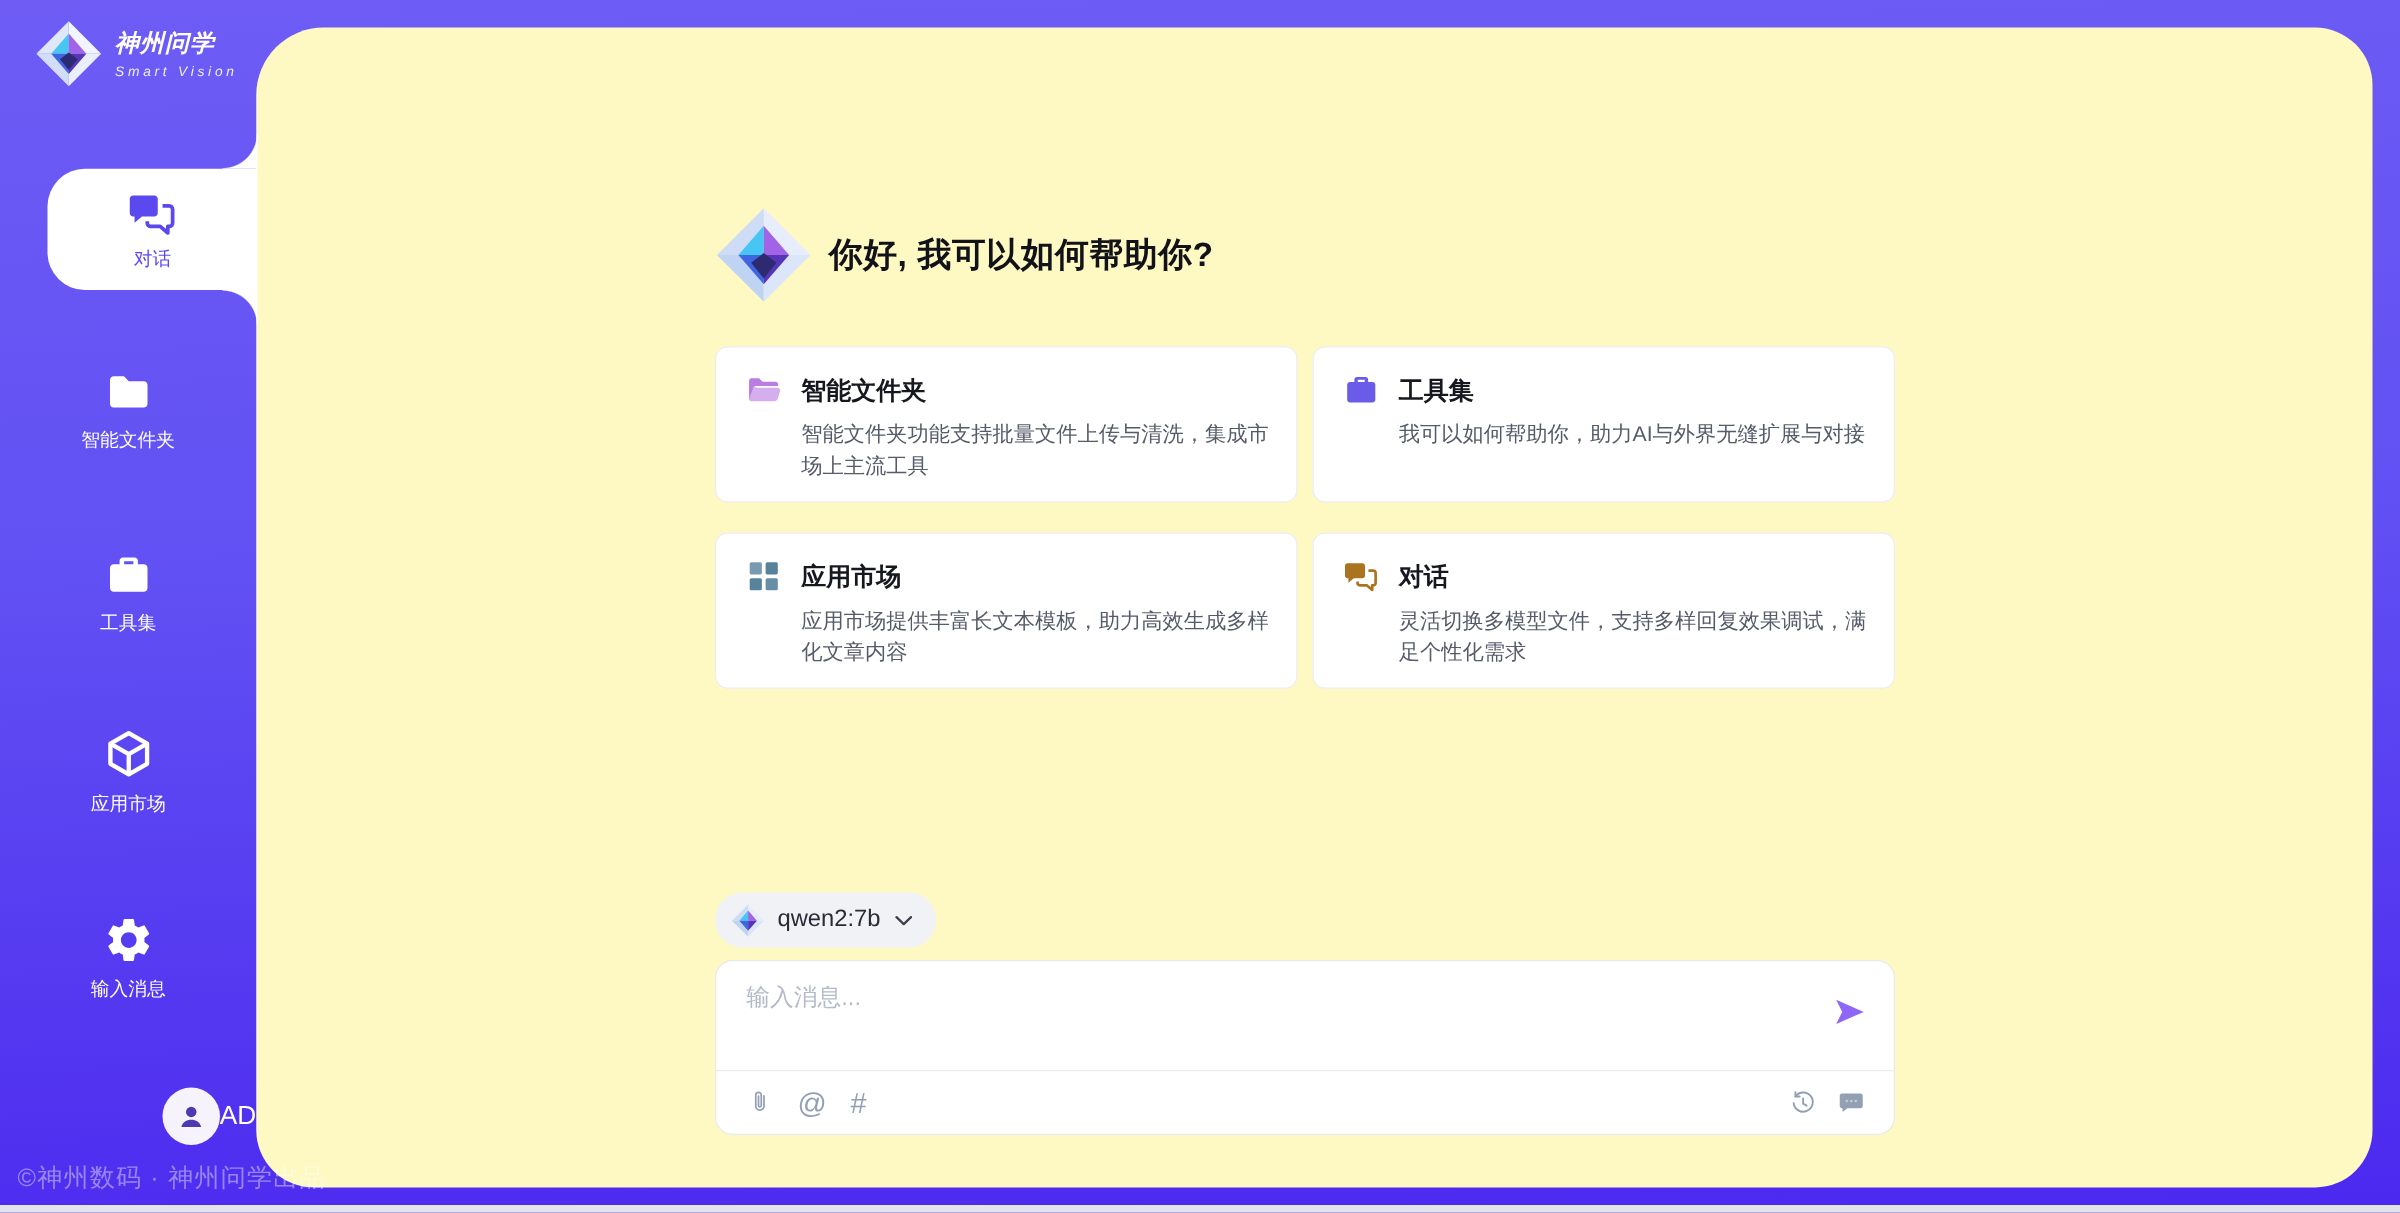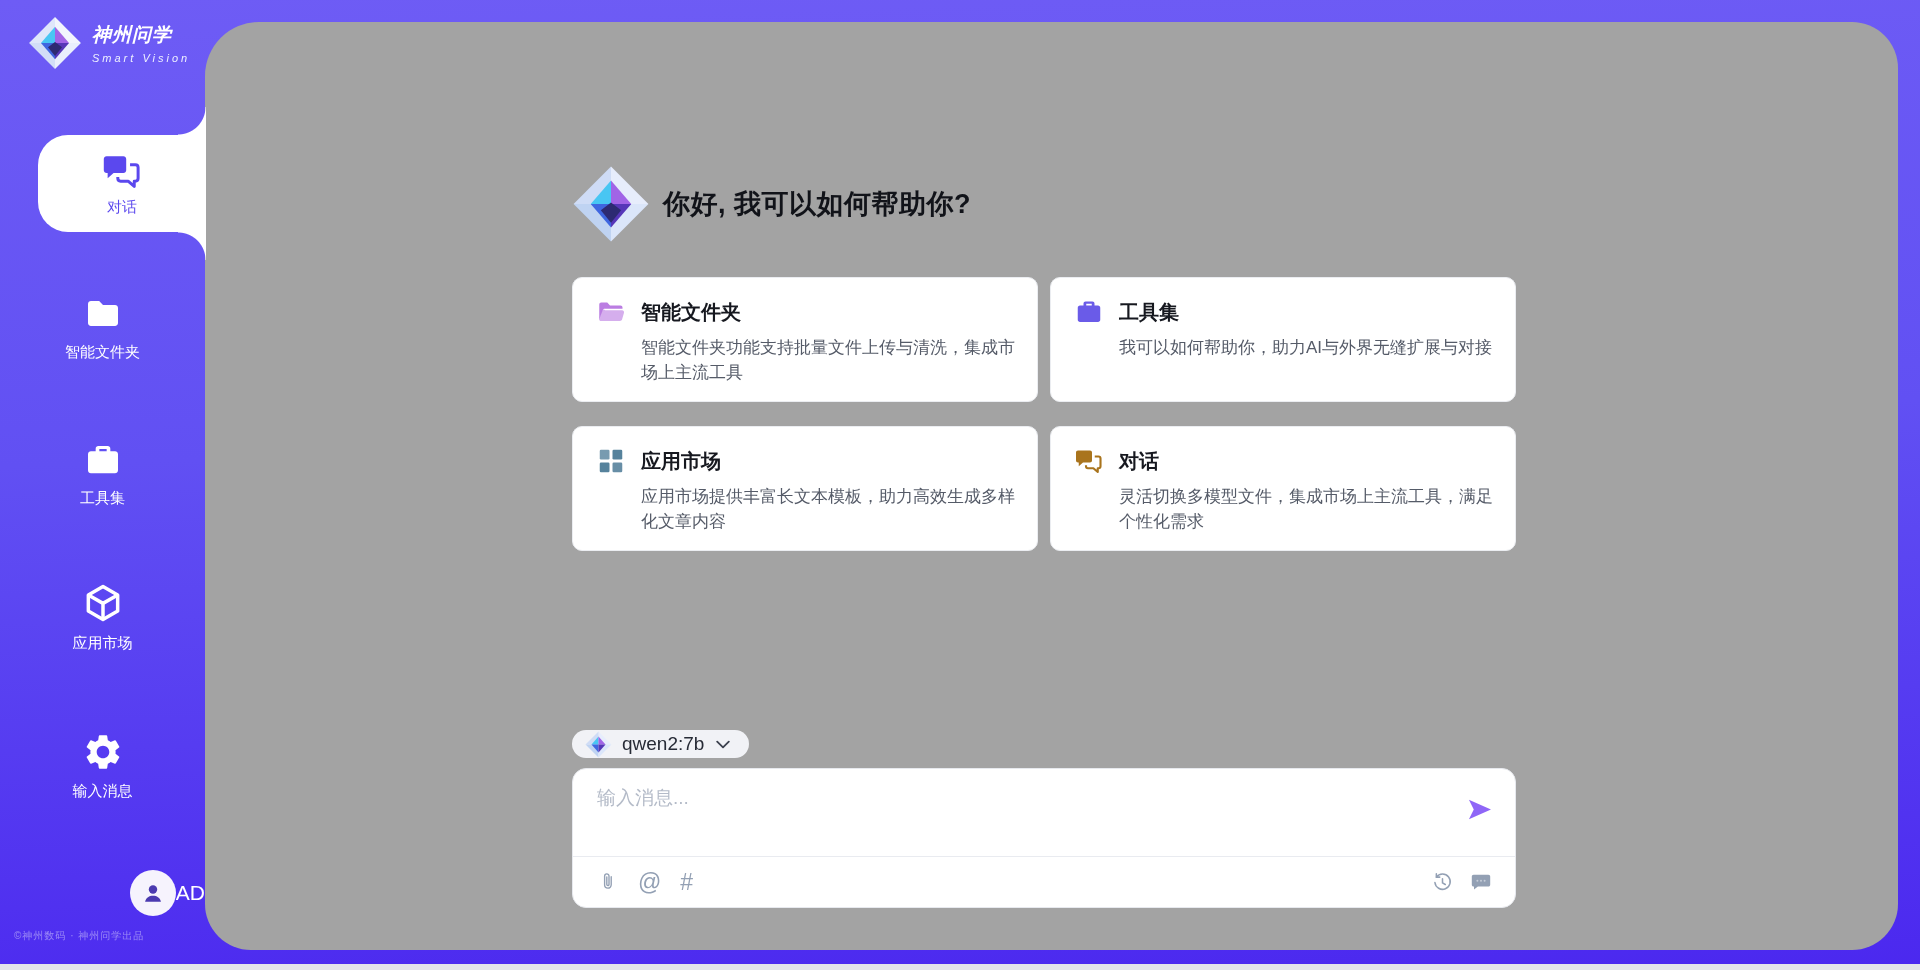--- a/index.html
+++ b/index.html
@@ -6,21 +6,21 @@
   html,body { width:1920px; height:970px; overflow:hidden; }
   body {
     position:relative;
     font-family:"Liberation Sans","DejaVu Sans",sans-serif;
     background:linear-gradient(178deg,#6e5cf5 0%,#6150f3 45%,#4b28ef 100%);
   }
 
   
   .main-area {
     position:absolute; left:205px; top:22px; width:1693px; height:928px;
-    background:#a3a3a3; border-radius:54px 46px 46px 46px; z-index:1;
+    background:#fef9c3; border-radius:54px 46px 46px 46px; z-index:1;
   }
   .bottom-strip {
     position:absolute; left:0; right:0; bottom:0; height:6px;
     background:#e3e4ea; z-index:6;
   }
 
   
   .brand { position:absolute; left:28px; top:16px; display:flex; align-items:center; gap:10px; z-index:3;font-style:italic; }
   .brand .diamond { width:54px; height:54px; }
   .brand-name { color:#fff; font-size:19px; font-weight:bold; letter-spacing:1px; }
@@ -51,21 +51,21 @@
     position:absolute; left:0; top:870px; width:205px; display:flex;
     align-items:center; justify-content:flex-end; z-index:3; cursor:pointer;
   }
   .avatar {
     width:46px; height:46px; border-radius:50%; background:#f6f3fd;
     display:flex; align-items:center; justify-content:center;
   }
   .user-name { color:#fff; font-size:21px; }
   .copyright {
     position:absolute; left:14px; top:929px; z-index:3;
-    color:rgba(255,255,255,0.42); font-size:10px; letter-spacing:1px;
+    color:rgba(255,255,255,0.42); font-size:20px; letter-spacing:1px;
   }
 
   
   .content {
     position:relative; margin-left:367px; width:944px; height:100%;
     display:flex; flex-direction:column;
   }
   .greeting { margin-top:142px; height:80px; display:flex; align-items:center; gap:13px; }
   .greeting .diamond { width:78px; height:78px; }
   .greeting h1 { font-size:27px; color:#111319; letter-spacing:0.5px; }
@@ -80,21 +80,21 @@
   }
   .card-head { display:flex; align-items:center; gap:15px; }
   .card-head svg { width:30px; height:30px; flex:none; }
   .card-title { font-size:20px; font-weight:bold; color:#16181f; }
   .card-desc { margin:9px 0 0 45px; font-size:17px; line-height:1.45; color:#555b68; }
 
   .spacer { flex:1; }
 
   .model-pill {
     align-self:flex-start; display:inline-flex; align-items:center; gap:10px;
-    height:28px; padding:0 19px 0 13px; margin-bottom:10px;
+    height:44px; padding:0 19px 0 13px; margin-bottom:10px;
     background:#f1f2f6; border-radius:22px; cursor:pointer;
   }
   .model-pill .diamond { width:27px; height:27px; }
   .model-name { font-size:19px; color:#272b36; }
   .model-pill .chev { margin-left:2px; }
 
   .composer {
     position:relative; height:140px; margin-bottom:42px;
     background:#fff; border:1px solid #e7e9ee; border-radius:14px;padding-left:28px;
   }
@@ -176,21 +176,21 @@
       </div>
 
       <div class="card">
         <div class="card-head">
           <svg viewBox="0 0 24 24" style="color:#a9741d">
             <path d="M3.2 3.6h9.6c.9 0 1.6.7 1.6 1.6v6.4c0 .9-.7 1.6-1.6 1.6H7.2l-3.4 2.9v-2.9h-.6c-.9 0-1.6-.7-1.6-1.6V5.2c0-.9.7-1.6 1.6-1.6z" fill="currentColor"></path>
             <path d="M16.6 8.4h3c.9 0 1.6.7 1.6 1.6v6.2c0 .9-.7 1.6-1.6 1.6h-.6v3l-3.5-3h-4.3c-.9 0-1.6-.7-1.6-1.6v-.8" fill="none" stroke="currentColor" stroke-width="1.7" stroke-linejoin="round"></path>
           </svg>
           <span class="card-title">对话</span>
         </div>
-        <div class="card-desc">灵活切换多模型文件，集成市场上主流工具，满足个性化需求</div>
+        <div class="card-desc">灵活切换多模型文件，支持多样回复效果调试，满足个性化需求</div>
       </div>
 
     </div>
 
     <div class="spacer"></div>
 
     <div class="model-pill">
       <svg class="diamond" viewBox="0 0 100 100">
         <polygon points="50,2 98,50 50,50" fill="#e7edfc"></polygon>
         <polygon points="50,2 2,50 50,50" fill="#cfdcf6"></polygon>

